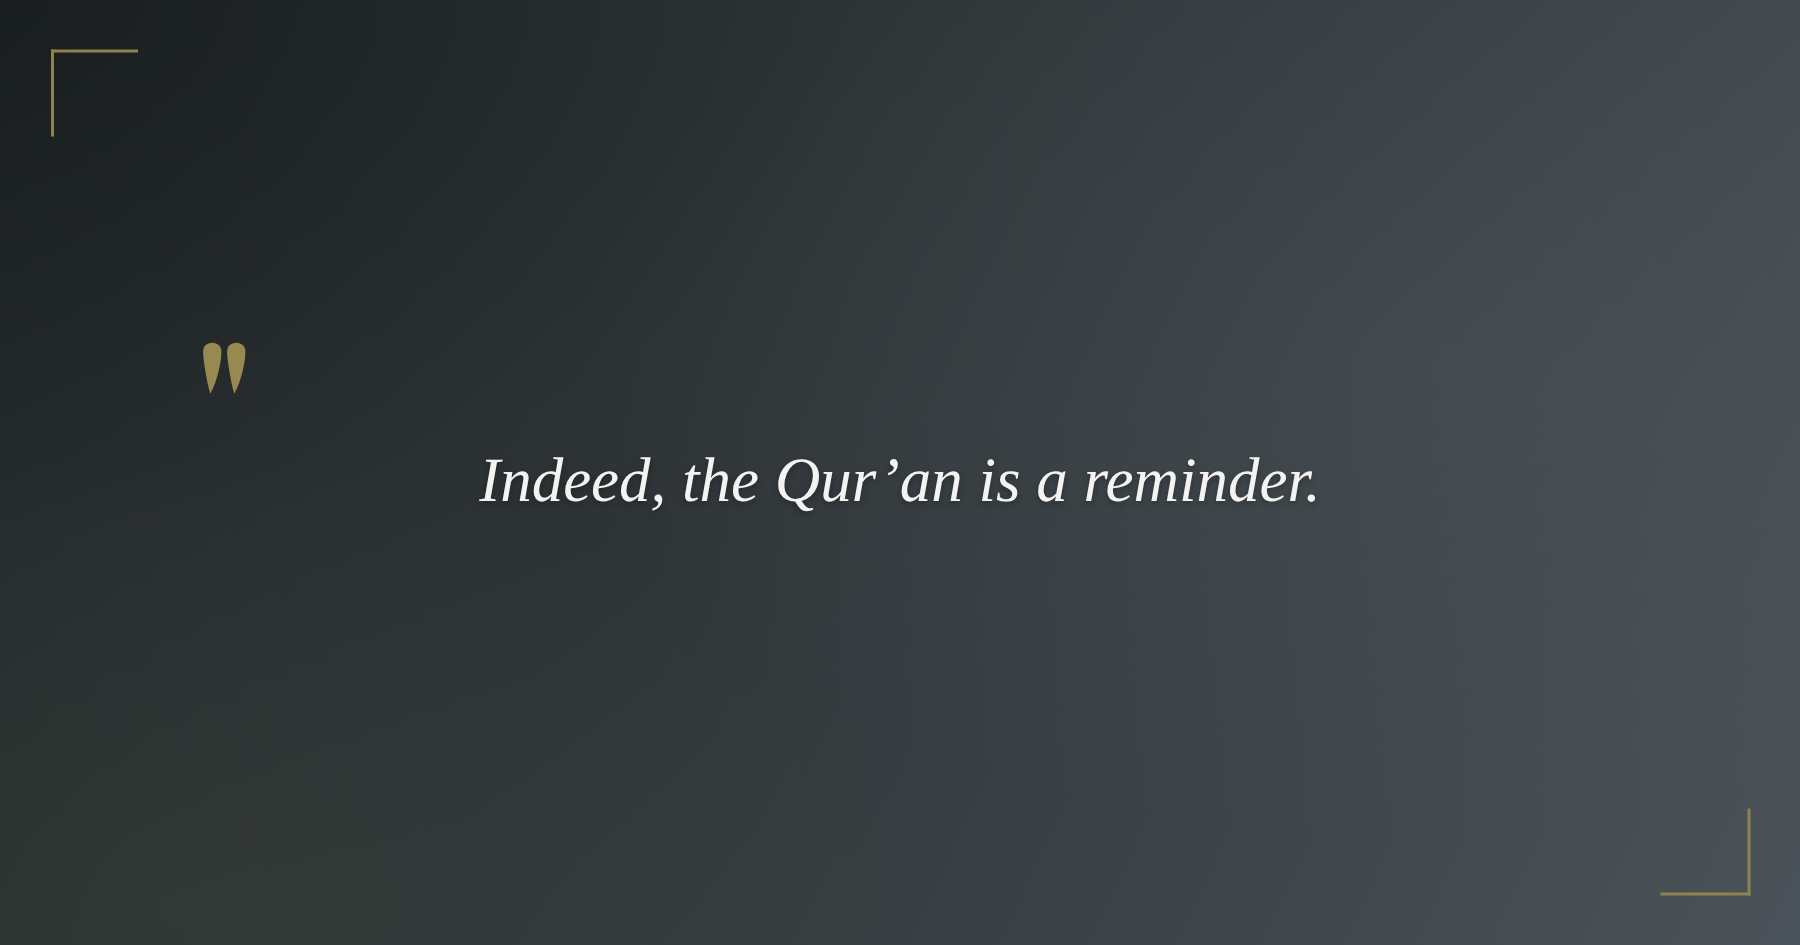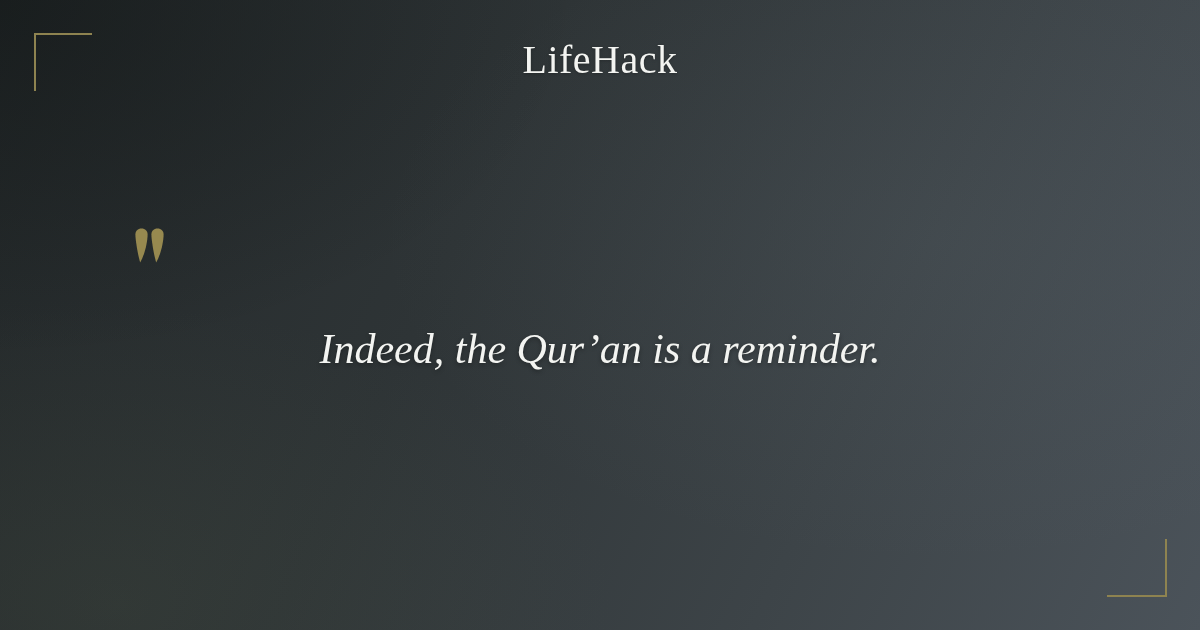--- a/index.html
+++ b/index.html
@@ -65,31 +65,29 @@
     top: 296px;
     left: 0;
     width: 100%;
     padding: 0 52px;
     text-align: center;
     font-style: italic;
     font-size: 42px;
     line-height: 50px;
     color: var(--text-white, #f3f4f1);
     text-shadow: 0 2px 4px rgba(0,0,0,0.30);
-    margin-top: 28px;
   }
 </style>
 </head>
 <body>
 
 <div class="card">
 
   <span class="corner tl"></span>
 
-  <div class="logo">LifeHack</div>
 
   <span class="quote-mark">
     <svg viewBox="0 0 30 35" xmlns="http://www.w3.org/2000/svg" aria-hidden="true">
       <path d="M7.5,0.5 C11.2,0.5 13.6,2.9 13.6,6.4 C13.6,13.5 10.8,26.5 6.2,34.5 C3.8,27 1.4,11.5 1.4,6.4 C1.4,2.9 3.8,0.5 7.5,0.5 Z"></path>
       <path d="M23.5,0.5 C27.2,0.5 29.6,2.9 29.6,6.4 C29.6,13.5 26.8,26.5 22.2,34.5 C19.8,27 17.4,11.5 17.4,6.4 C17.4,2.9 19.8,0.5 23.5,0.5 Z"></path>
     </svg>
   </span>
 
   <div class="quote-text">Indeed, the Qur’an is a reminder.</div>
 

